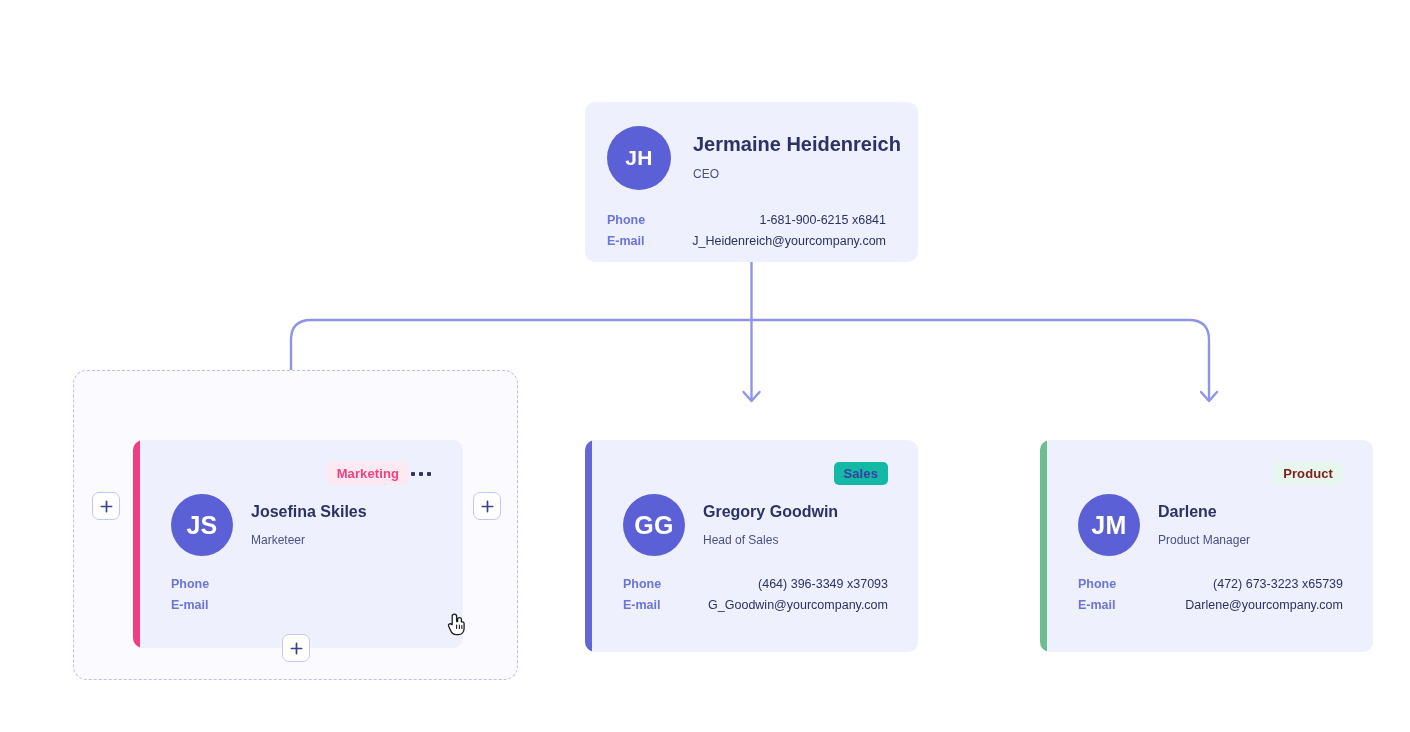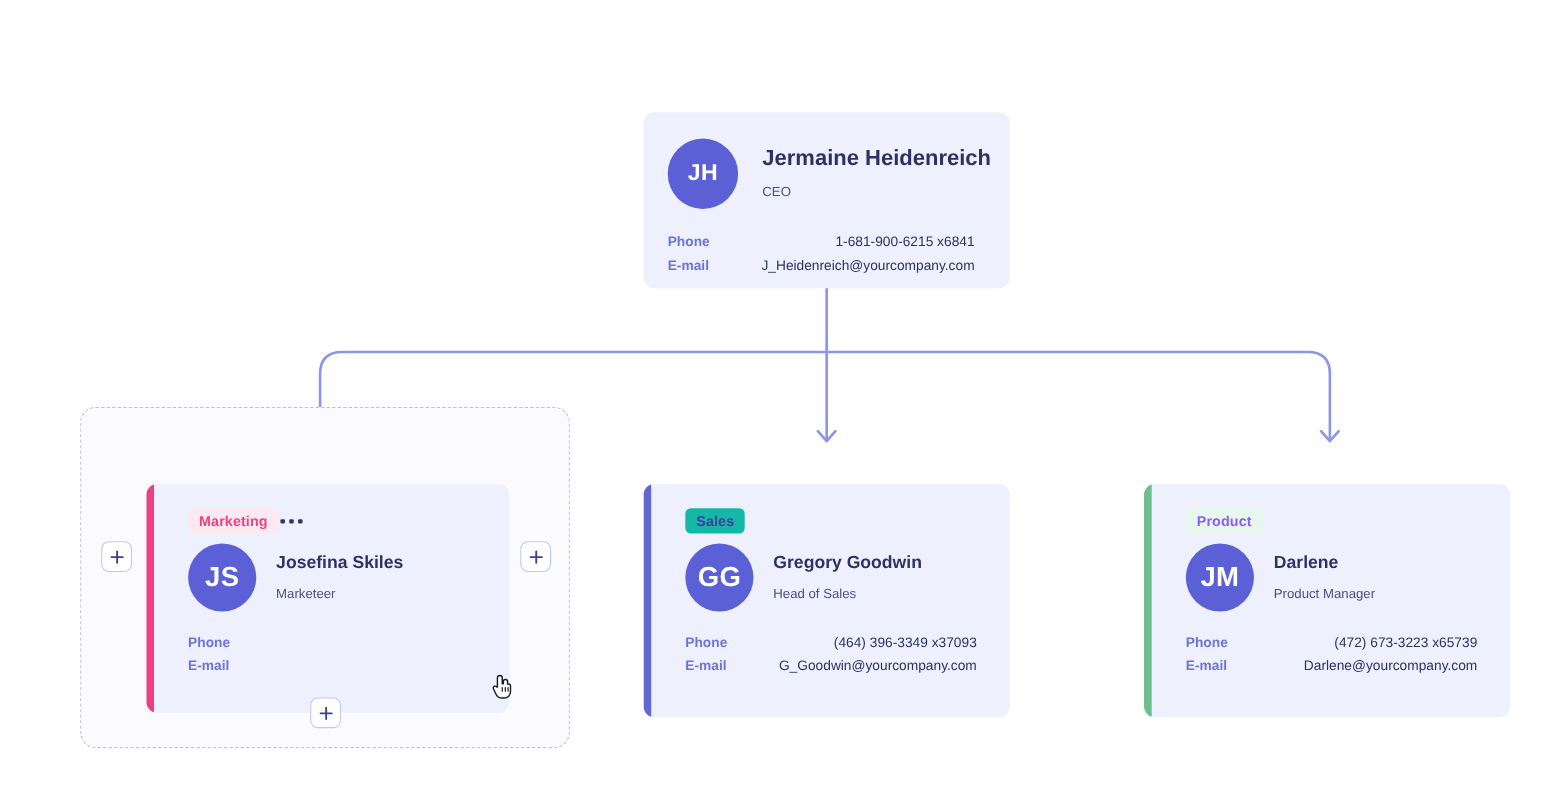--- a/index.html
+++ b/index.html
@@ -51,35 +51,35 @@
     padding: 22px 30px 18px 30px;
     box-sizing: border-box;
   }
   .card.has-accent .card-inner {
     padding-left: 38px;
   }
 
   .badge-row {
     display: flex;
     align-items: flex-start;
-    justify-content: flex-start;
+    justify-content: flex-end;
     height: 24px;
   }
   .badge {
     display: inline-block;
     font-size: 13px;
     font-weight: bold;
     letter-spacing: .1px;
     padding: 4px 10px;
     border-radius: 5px;
     line-height: 15px;
   }
   .badge-marketing { color: #f0407f; background: #fde9f1; }
   .badge-sales     { color: #3b3f9e; background: #14b8a6; }
-  .badge-product   { color: #8b5cf6; background: #e8f7ee; }
+  .badge-product   { color: #7f1d1d; background: #e8f7ee; }
 
   .dots {
     display: flex;
     gap: 4px;
     align-items: center;
     height: 20px;
     padding: 2px 2px;
   }
   .dots i {
     display: block;

